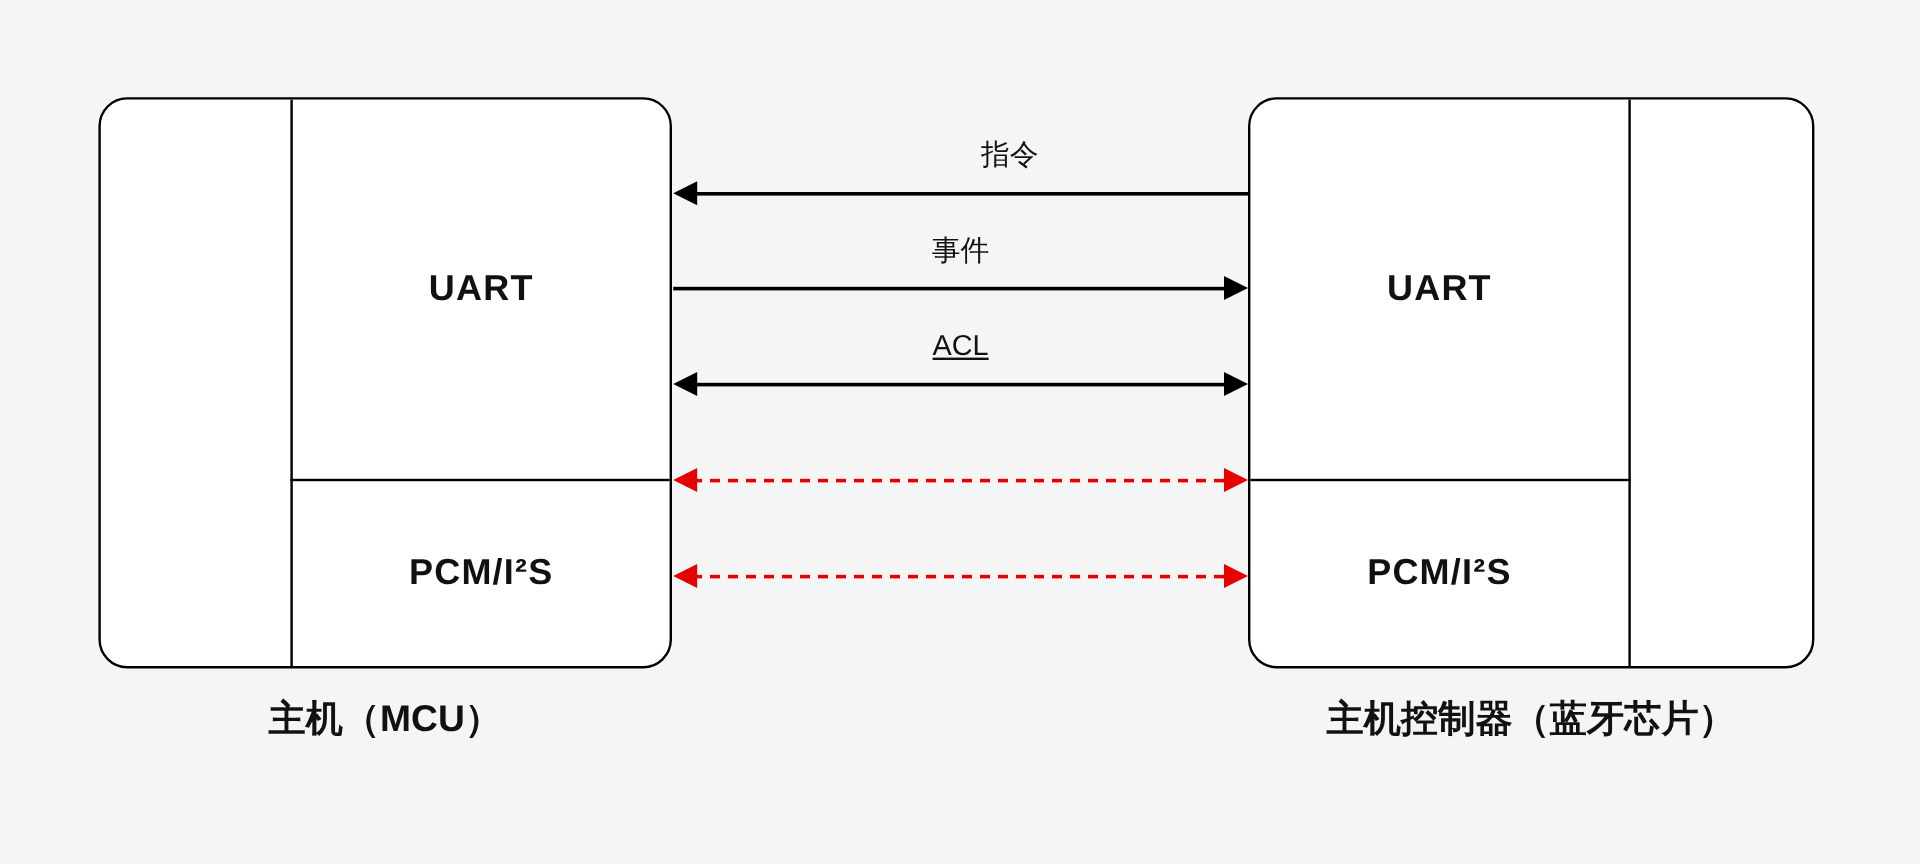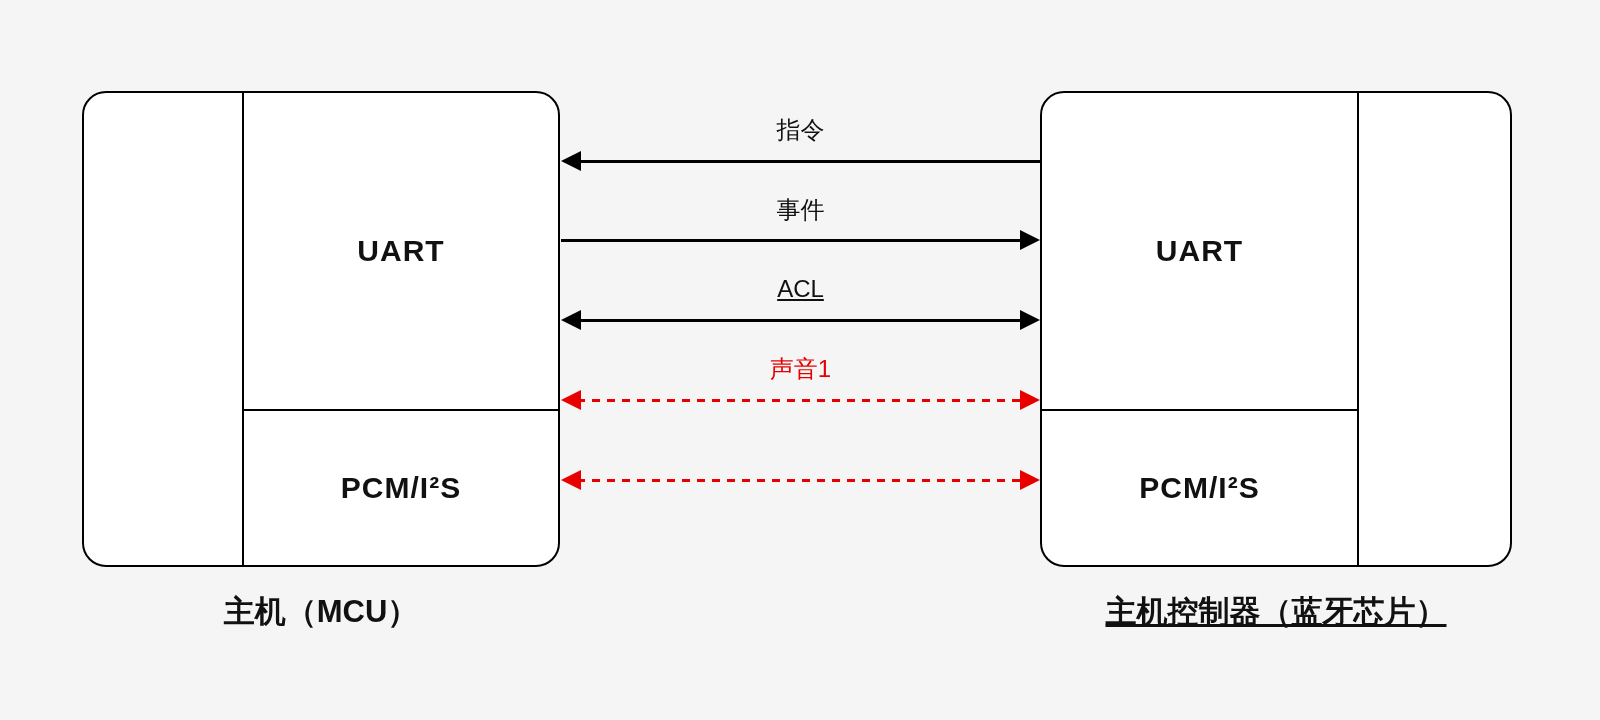--- a/index.html
+++ b/index.html
@@ -11,21 +11,21 @@
   .canvas {
     position: relative;
     width: 1600px;
     height: 720px;
     background: #f5f5f5;
     overflow: hidden;
   }
   
   .node {
     position: absolute;
-    top: 91px;
+    top: 81px;
     height: 476px;
     background: #ffffff;
     border: 2px solid #000000;
     border-radius: 24px;
     box-sizing: border-box;
   }
   .node-left  { left: 82px;   width: 478px; }
   .node-right { left: 1040px; width: 472px; }
 
   .vdiv {
@@ -57,28 +57,28 @@
     letter-spacing: 1px;
   }
   .node-left  .sec-uart { left: 160px; right: 0; top: 0; height: 316px; }
   .node-left  .sec-pcm  { left: 160px; right: 0; top: 318px; bottom: 0; }
   .node-right .sec-uart { left: 0; width: 315px; top: 0; height: 316px; }
   .node-right .sec-pcm  { left: 0; width: 315px; top: 318px; bottom: 0; }
 
   
   .caption {
     position: absolute;
-    top: 591px;
+    top: 578px;
     text-align: center;
     font-weight: bold;
     font-size: 31px;
     color: #111111;
   }
   .caption-left  { left: 82px;   width: 478px; }
-  .caption-right { left: 1040px; width: 472px; text-decoration: underline; }
+  .caption-right { left: 1040px; width: 472px; }
 
   
   .conn-label {
     position: absolute;
     left: 561px;
     width: 479px;
     height: 30px;
     line-height: 30px;
     text-align: center;
     font-size: 24px;
@@ -137,40 +137,39 @@
     <div class="hdiv"></div>
     <div class="section sec-uart">
       <span>UART</span>
     </div>
     <div class="section sec-pcm">
       <span>PCM/I²S</span>
     </div>
   </div>
   <div class="caption caption-right">主机控制器（蓝牙芯片）</div>
 
-  <div class="conn-label" style="top:115px;">指令</div>
+  <div class="conn-label" style="top:115px;padding-left:41px;">指令</div>
   <div class="arrow" style="top:151px;">
     <div class="shaft" style="left:14px; right:0;"></div>
     <div class="head head-left"></div>
   </div>
 
   <div class="conn-label" style="top:195px;">事件</div>
   <div class="arrow" style="top:230px;">
     <div class="shaft" style="left:0; right:14px;"></div>
     <div class="head head-right"></div>
   </div>
 
   <div class="conn-label" style="top:274px;text-decoration:underline;">ACL</div>
   <div class="arrow" style="top:310px;">
     <div class="shaft" style="left:14px; right:14px;"></div>
     <div class="head head-left"></div>
     <div class="head head-right"></div>
   </div>
 
-  <div class="conn-label red" style="top:354px;">声音1</div>
   <div class="arrow" style="top:390px;">
     <div class="shaft dashed" style="left:16px; right:16px;"></div>
     <div class="head red head-left"></div>
     <div class="head red head-right"></div>
   </div>
 
   <div class="arrow" style="top:470px;">
     <div class="shaft dashed" style="left:16px; right:16px;"></div>
     <div class="head red head-left"></div>
     <div class="head red head-right"></div>

